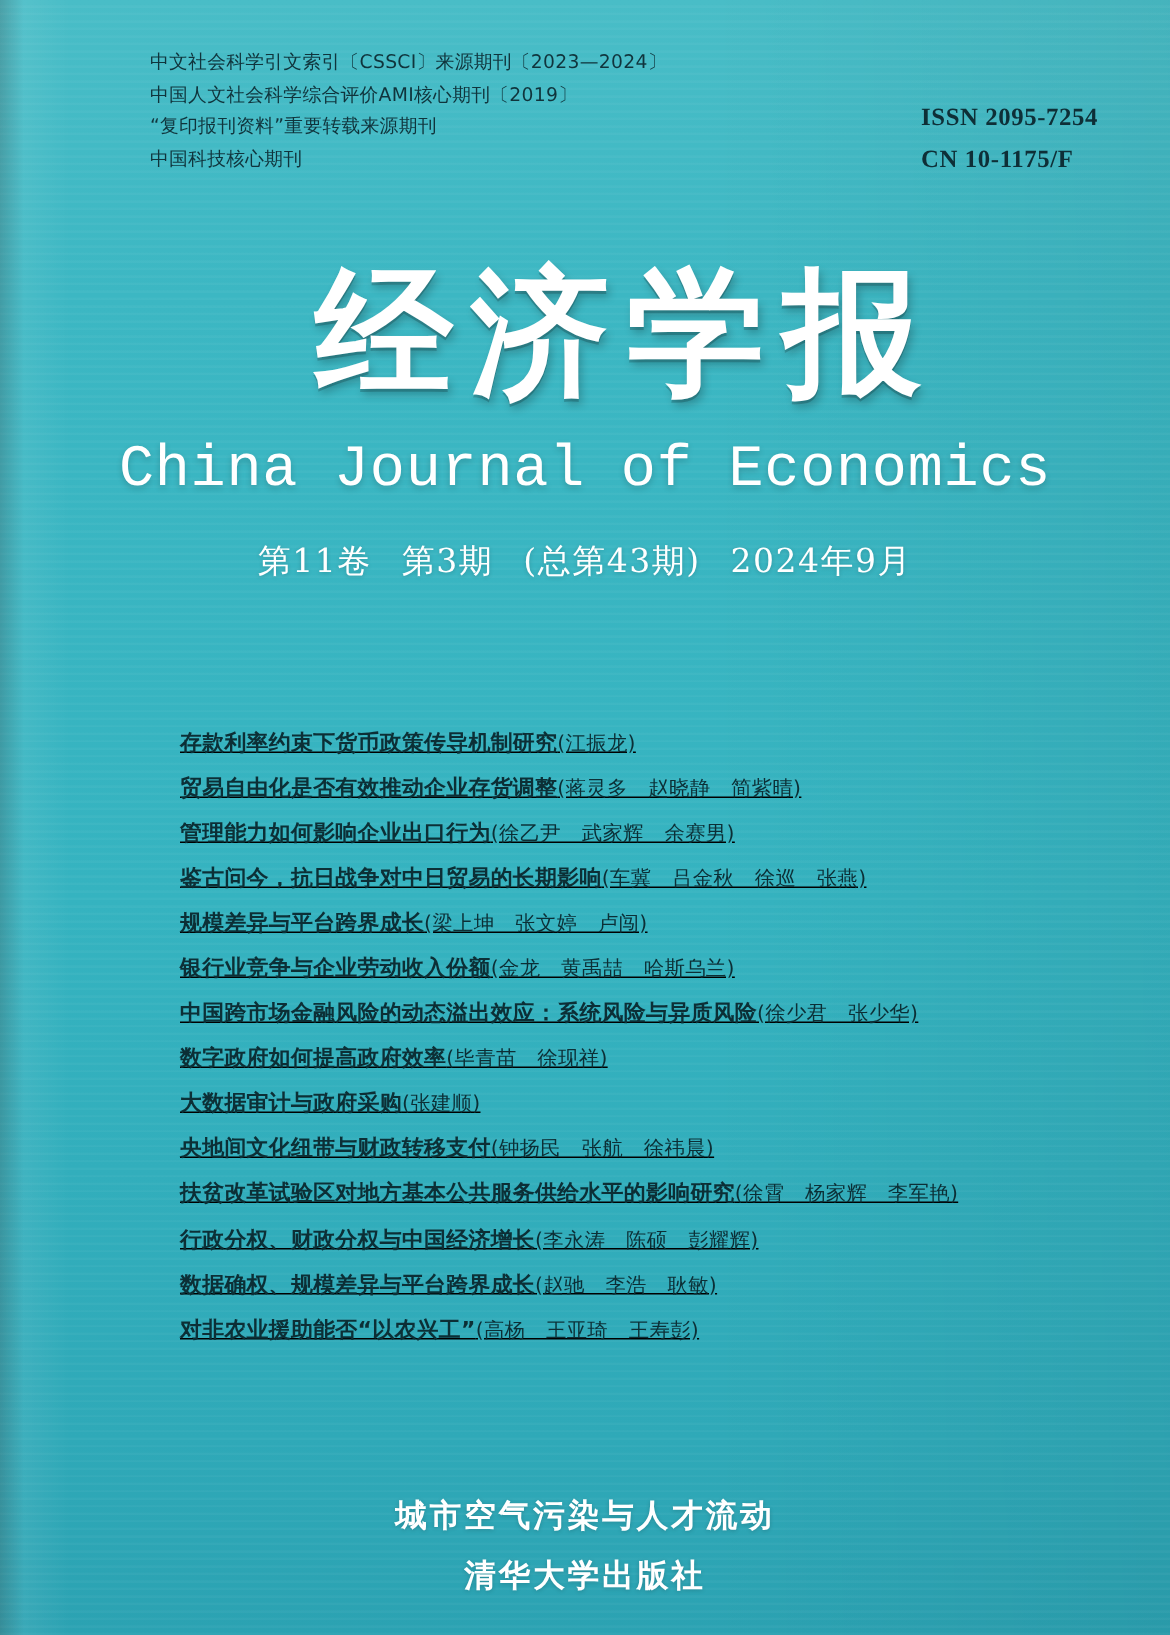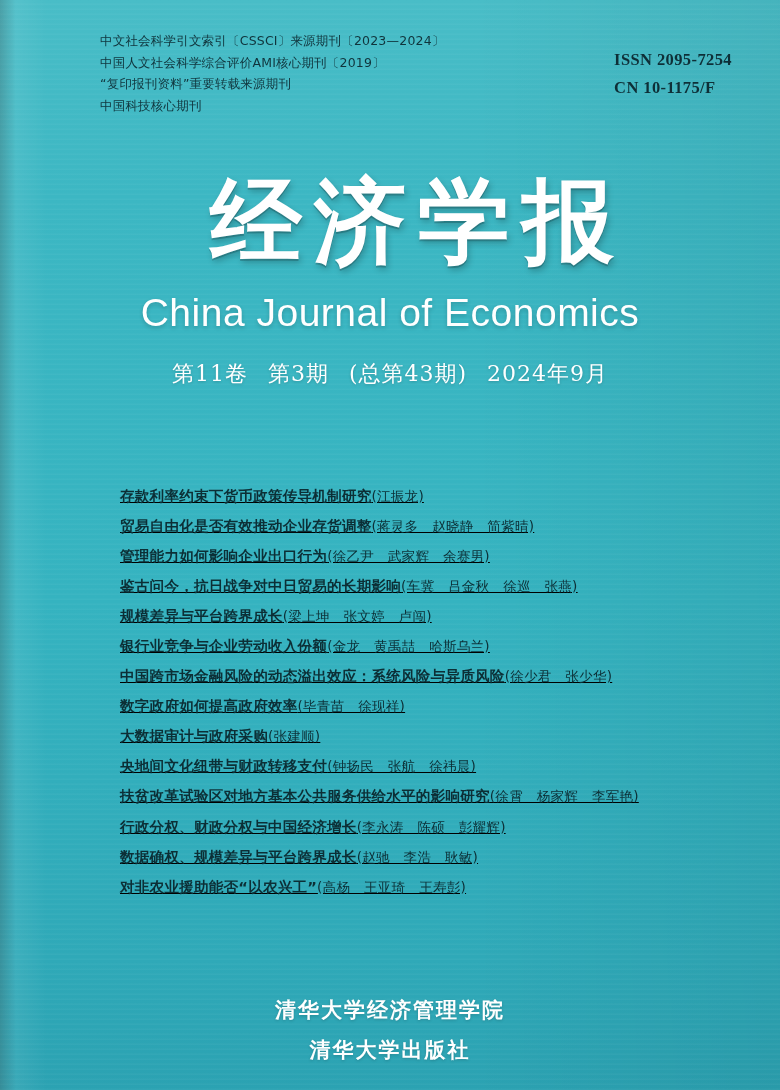--- a/index.html
+++ b/index.html
@@ -45,21 +45,21 @@
 
   
   .header {
     position: absolute;
     top: 30px;
     left: 0;
     right: 0;
     padding: 0 48px 0 100px;
     display: flex;
     justify-content: space-between;
-    align-items: center;
+    align-items: flex-end;
   }
   .index-list {
     font-family: "DejaVu Sans", "Liberation Sans", sans-serif;
     font-size: 12.5px;
     line-height: 1.72;
     color: #10343c;
     letter-spacing: 0.2px;
   }
   .index-list div { white-space: nowrap; }
   .issn-block {
@@ -98,21 +98,21 @@
     letter-spacing: 12px;
     text-indent: 12px;
     line-height: 1.12;
     text-shadow:
       0 2px 0 rgba(0,0,0,0.18),
       2px 4px 6px rgba(0,0,0,0.22);
     margin-left: 44px;
   }
   .en-title {
     margin-top: 18px;
-    font-family: Liberation Sans, sans-serif;
+    font-family: Liberation Mono, monospace;
     font-size: 39px;
     color: #ffffff;
     letter-spacing: 0.5px;
     text-shadow: 0 2px 4px rgba(0,0,0,0.18);
   }
   .issue-line {
     margin-top: 24px;
     font-family: "DejaVu Serif", "Liberation Serif", serif;
     font-size: 22px;
     font-weight: normal;
@@ -208,16 +208,16 @@
     <div class="toc-item"><span class="t">数字政府如何提高政府效率</span><span class="a">(毕青苗　徐现祥)</span></div>
     <div class="toc-item"><span class="t">大数据审计与政府采购</span><span class="a">(张建顺)</span></div>
     <div class="toc-item"><span class="t">央地间文化纽带与财政转移支付</span><span class="a">(钟扬民　张航　徐祎晨)</span></div>
     <div class="toc-item"><span class="t">扶贫改革试验区对地方基本公共服务供给水平的影响研究</span><span class="a">(徐霄　杨家辉　李军艳)</span></div>
     <div class="toc-item"><span class="t">行政分权、财政分权与中国经济增长</span><span class="a">(李永涛　陈硕　彭耀辉)</span></div>
     <div class="toc-item"><span class="t">数据确权、规模差异与平台跨界成长</span><span class="a">(赵驰　李浩　耿敏)</span></div>
     <div class="toc-item"><span class="t">对非农业援助能否“以农兴工”</span><span class="a">(高杨　王亚琦　王寿彭)</span></div>
   </div>
 
   <div class="footer">
-    <div>清华大学经济管理学院</div>
+    <div>城市空气污染与人才流动</div>
     <div class="publisher">清华大学出版社</div>
   </div>
 </div>
 
 </body></html>

